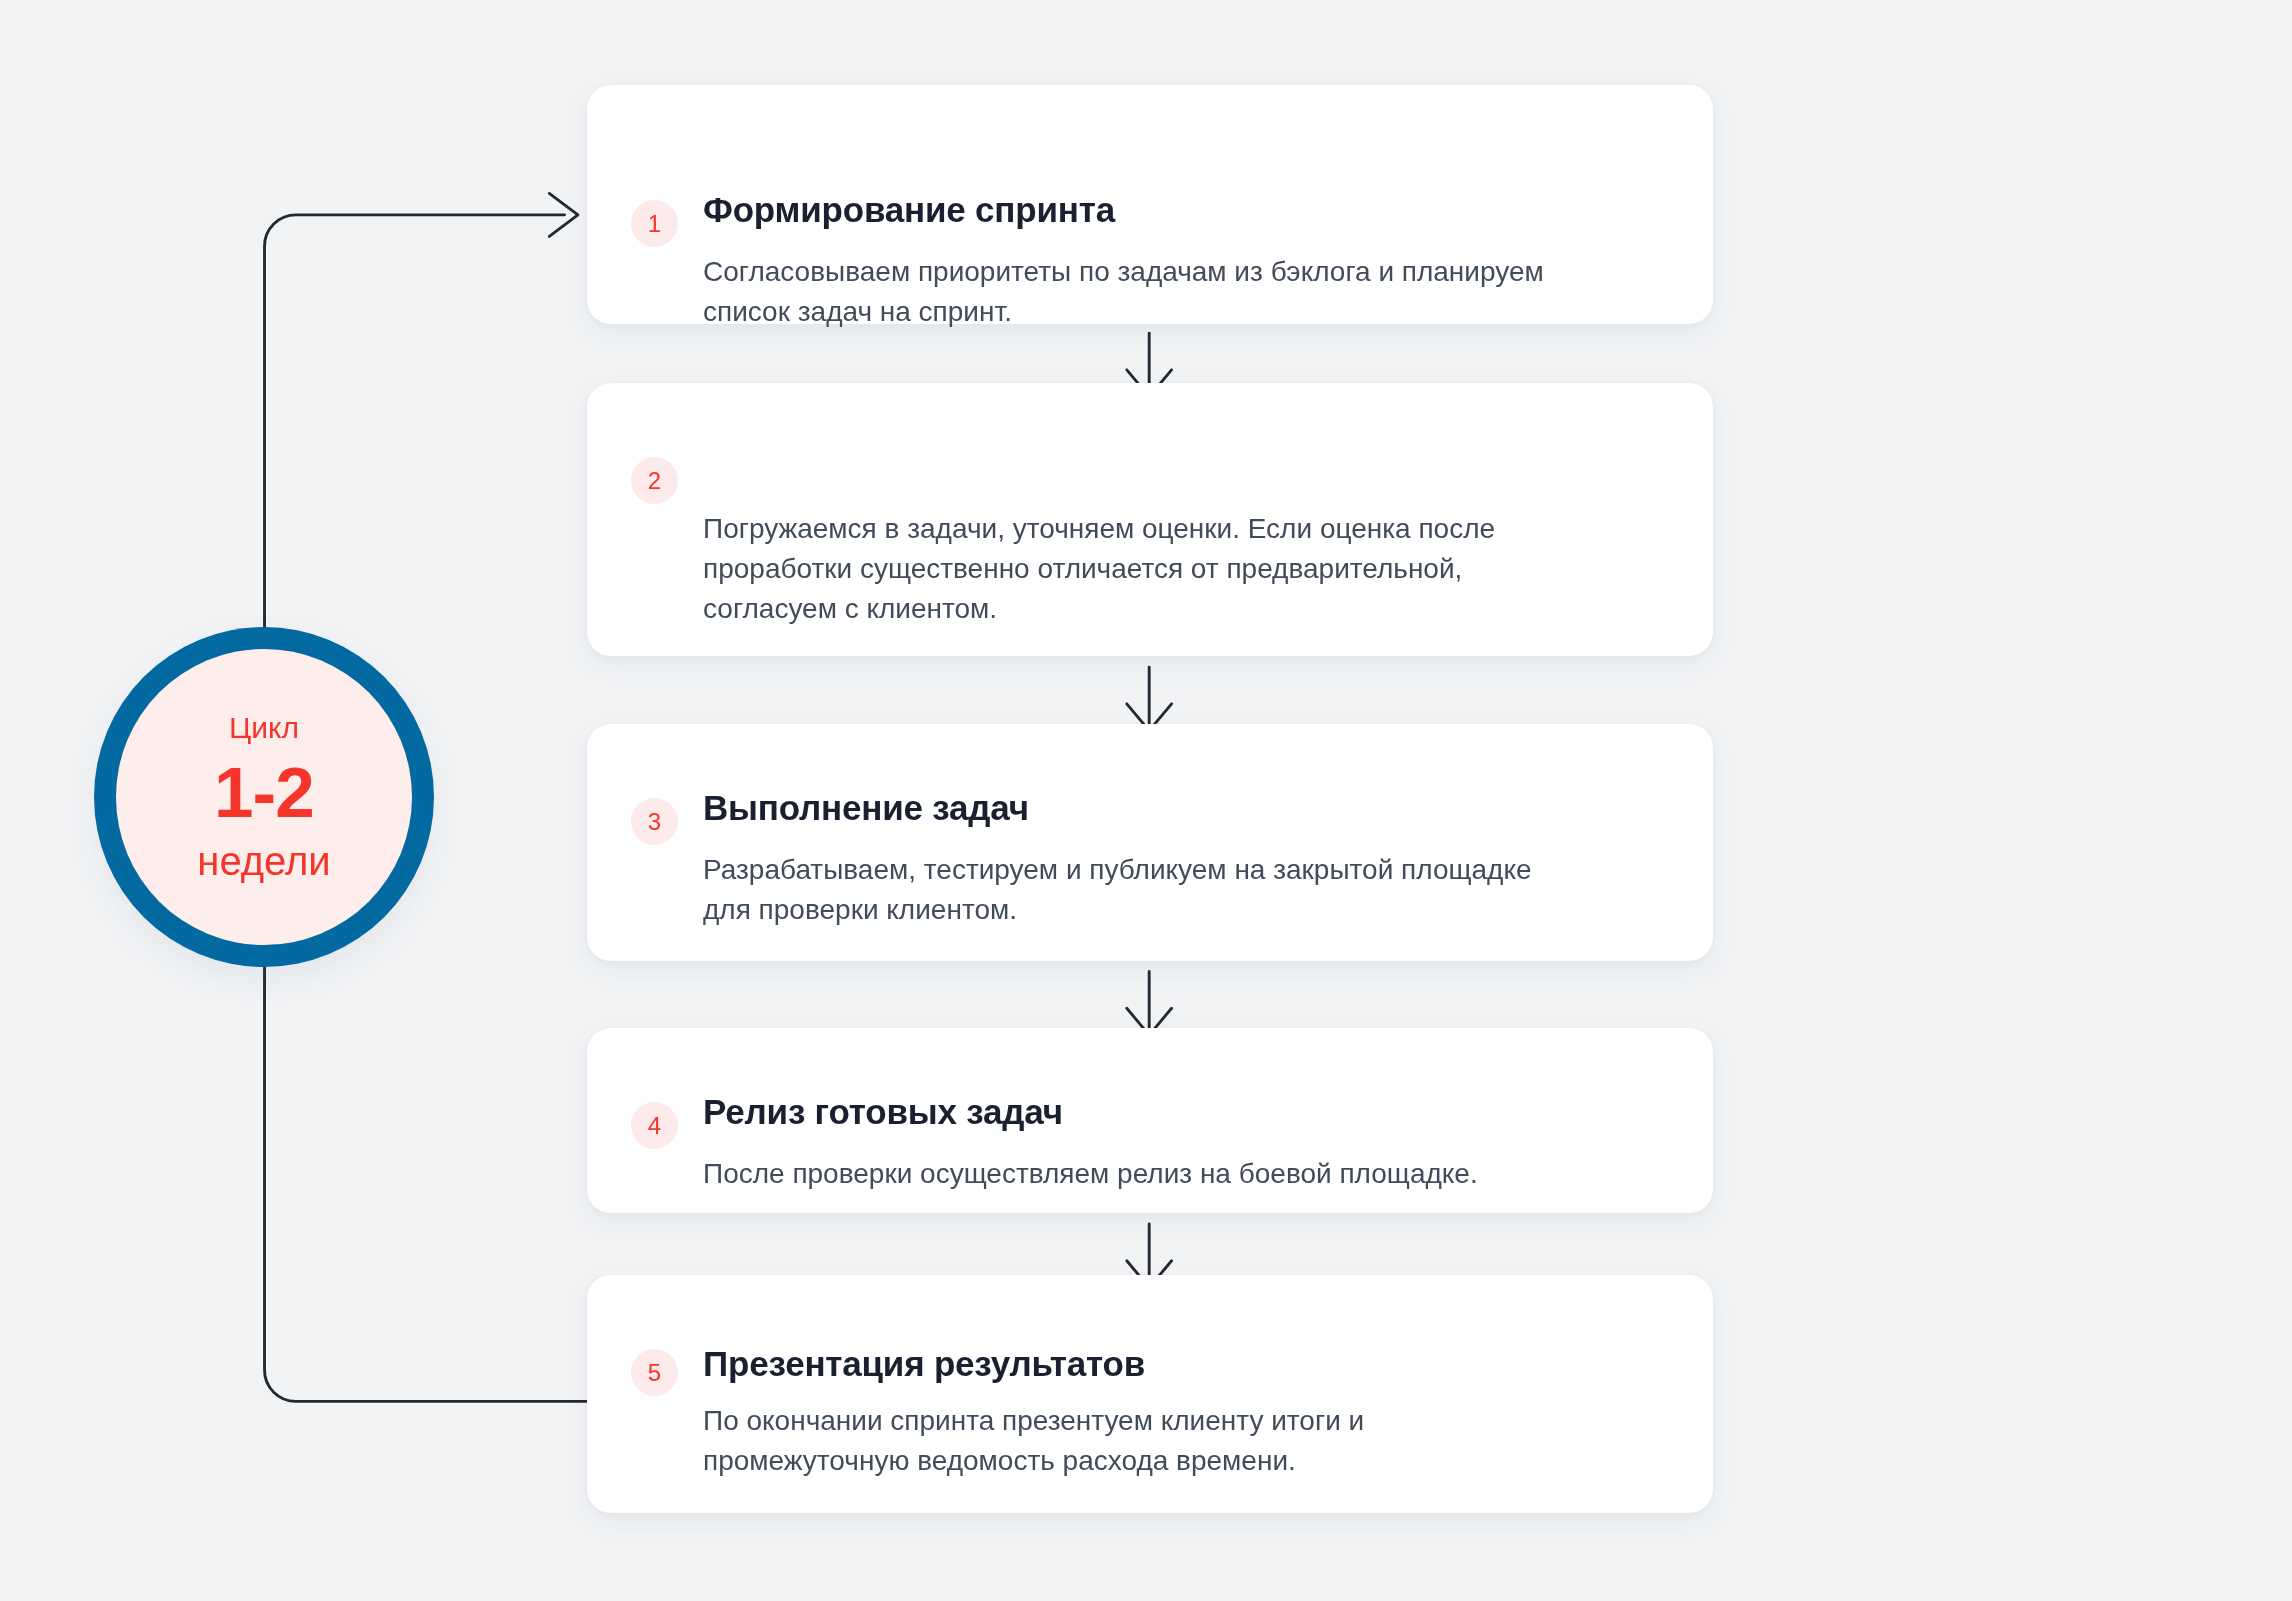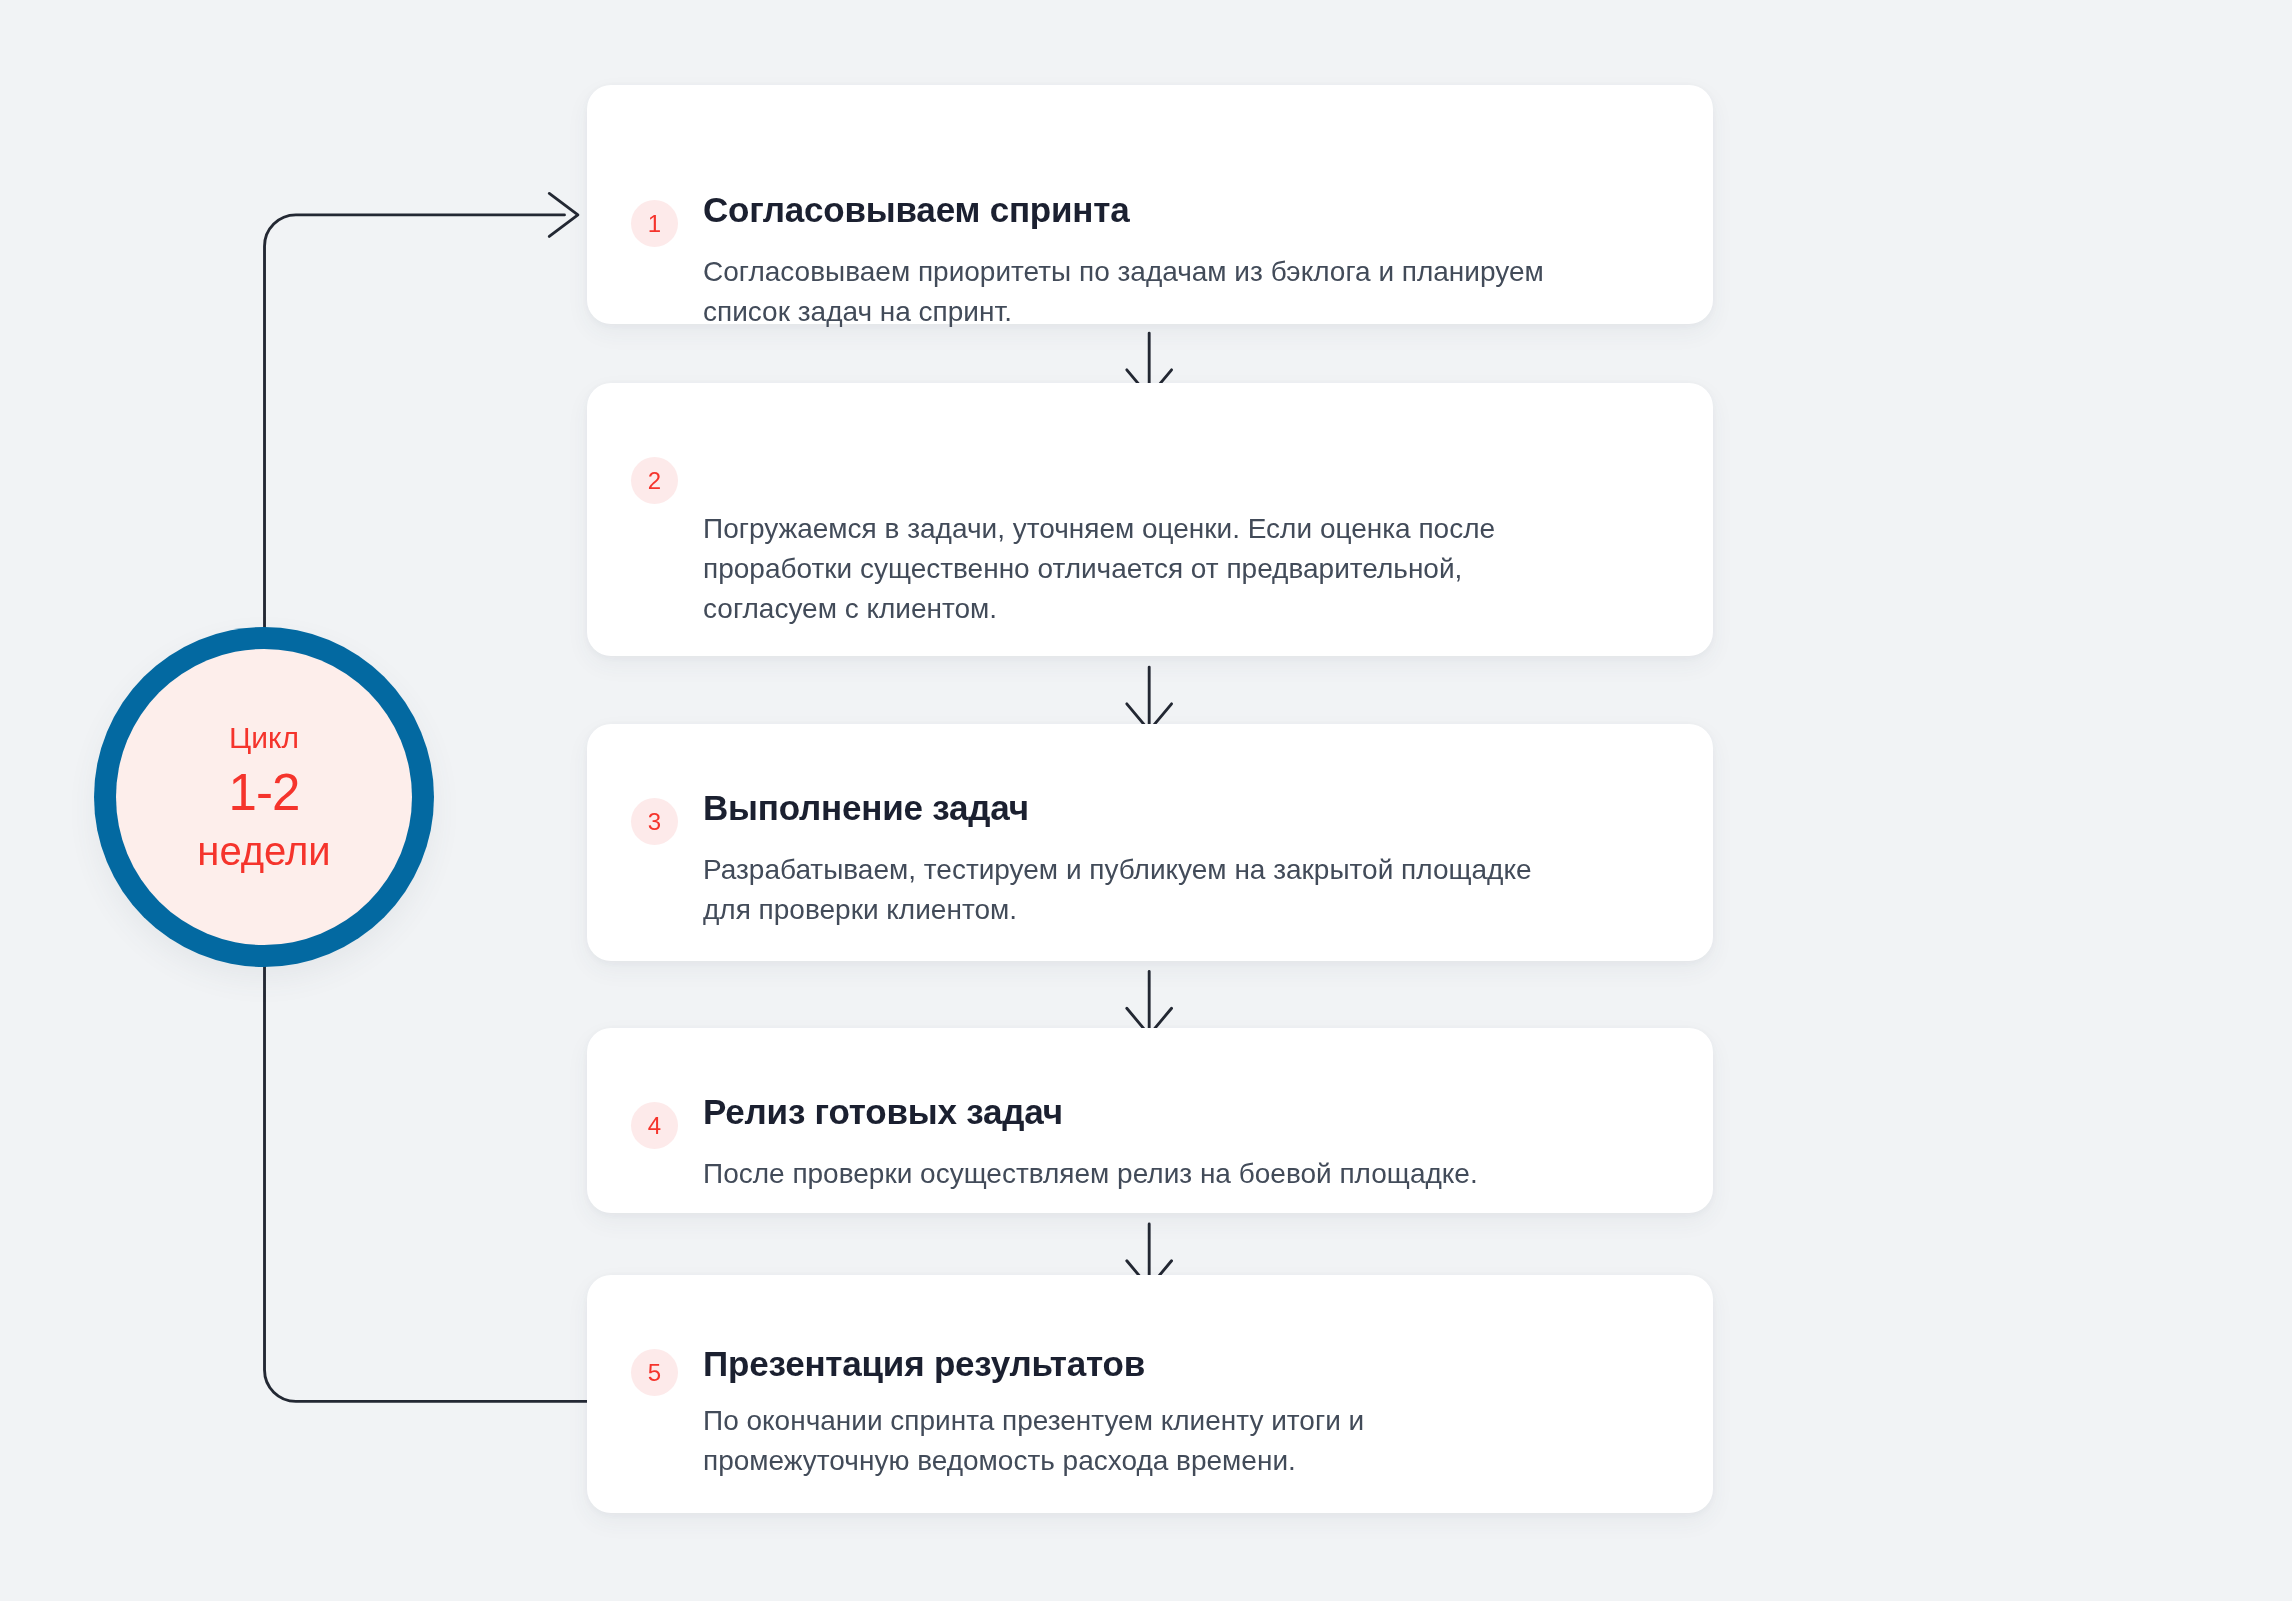--- a/index.html
+++ b/index.html
@@ -101,21 +101,21 @@
   }
   #cycle-fill {
     width: 296px; height: 296px;
     border-radius: 50%;
     background: #fdeeeb;
     display: flex; flex-direction: column;
     align-items: center; justify-content: center;
     color: #f5342c;
   }
   #cycle-top   { font-size: 30px; font-weight: 400; line-height: 1; }
-  #cycle-main  { font-size: 51px; font-weight: 400; line-height: 1; margin: 14.3px 0 12.5px; letter-spacing: -0.9px; }
+  #cycle-main  { font-size: 71px; font-weight: 700; line-height: 1; margin: 14.3px 0 12.5px; letter-spacing: -0.9px; }
   #cycle-bottom{ font-size: 40px; font-weight: 400; line-height: 1; }
 </style>
 </head>
 <body>
 
 <div id="stage">
 
   <svg id="connectors" viewBox="0 0 2560 1788">
     <g fill="none" stroke="#232833" stroke-width="3.2" stroke-linecap="round" stroke-linejoin="round">
 
@@ -140,21 +140,21 @@
     <div id="cycle-fill">
       <div id="cycle-top">Цикл</div>
       <div id="cycle-main">1-2</div>
       <div id="cycle-bottom">недели</div>
     </div>
   </div>
 
   <div class="card" id="card-1">
     <div class="card-inner">
       <div class="step-badge">1</div>
-      <div class="card-title">Согласовываем спринта</div>
+      <div class="card-title">Формирование спринта</div>
       <div class="card-desc">Согласовываем приоритеты по задачам из бэклога и планируем
 список задач на спринт.</div>
     </div>
   </div>
 
   <div class="card" id="card-2">
     <div class="card-inner">
       <div class="step-badge">2</div>
       <div class="card-desc">Погружаемся в задачи, уточняем оценки. Если оценка после
 проработки существенно отличается от предварительной,

